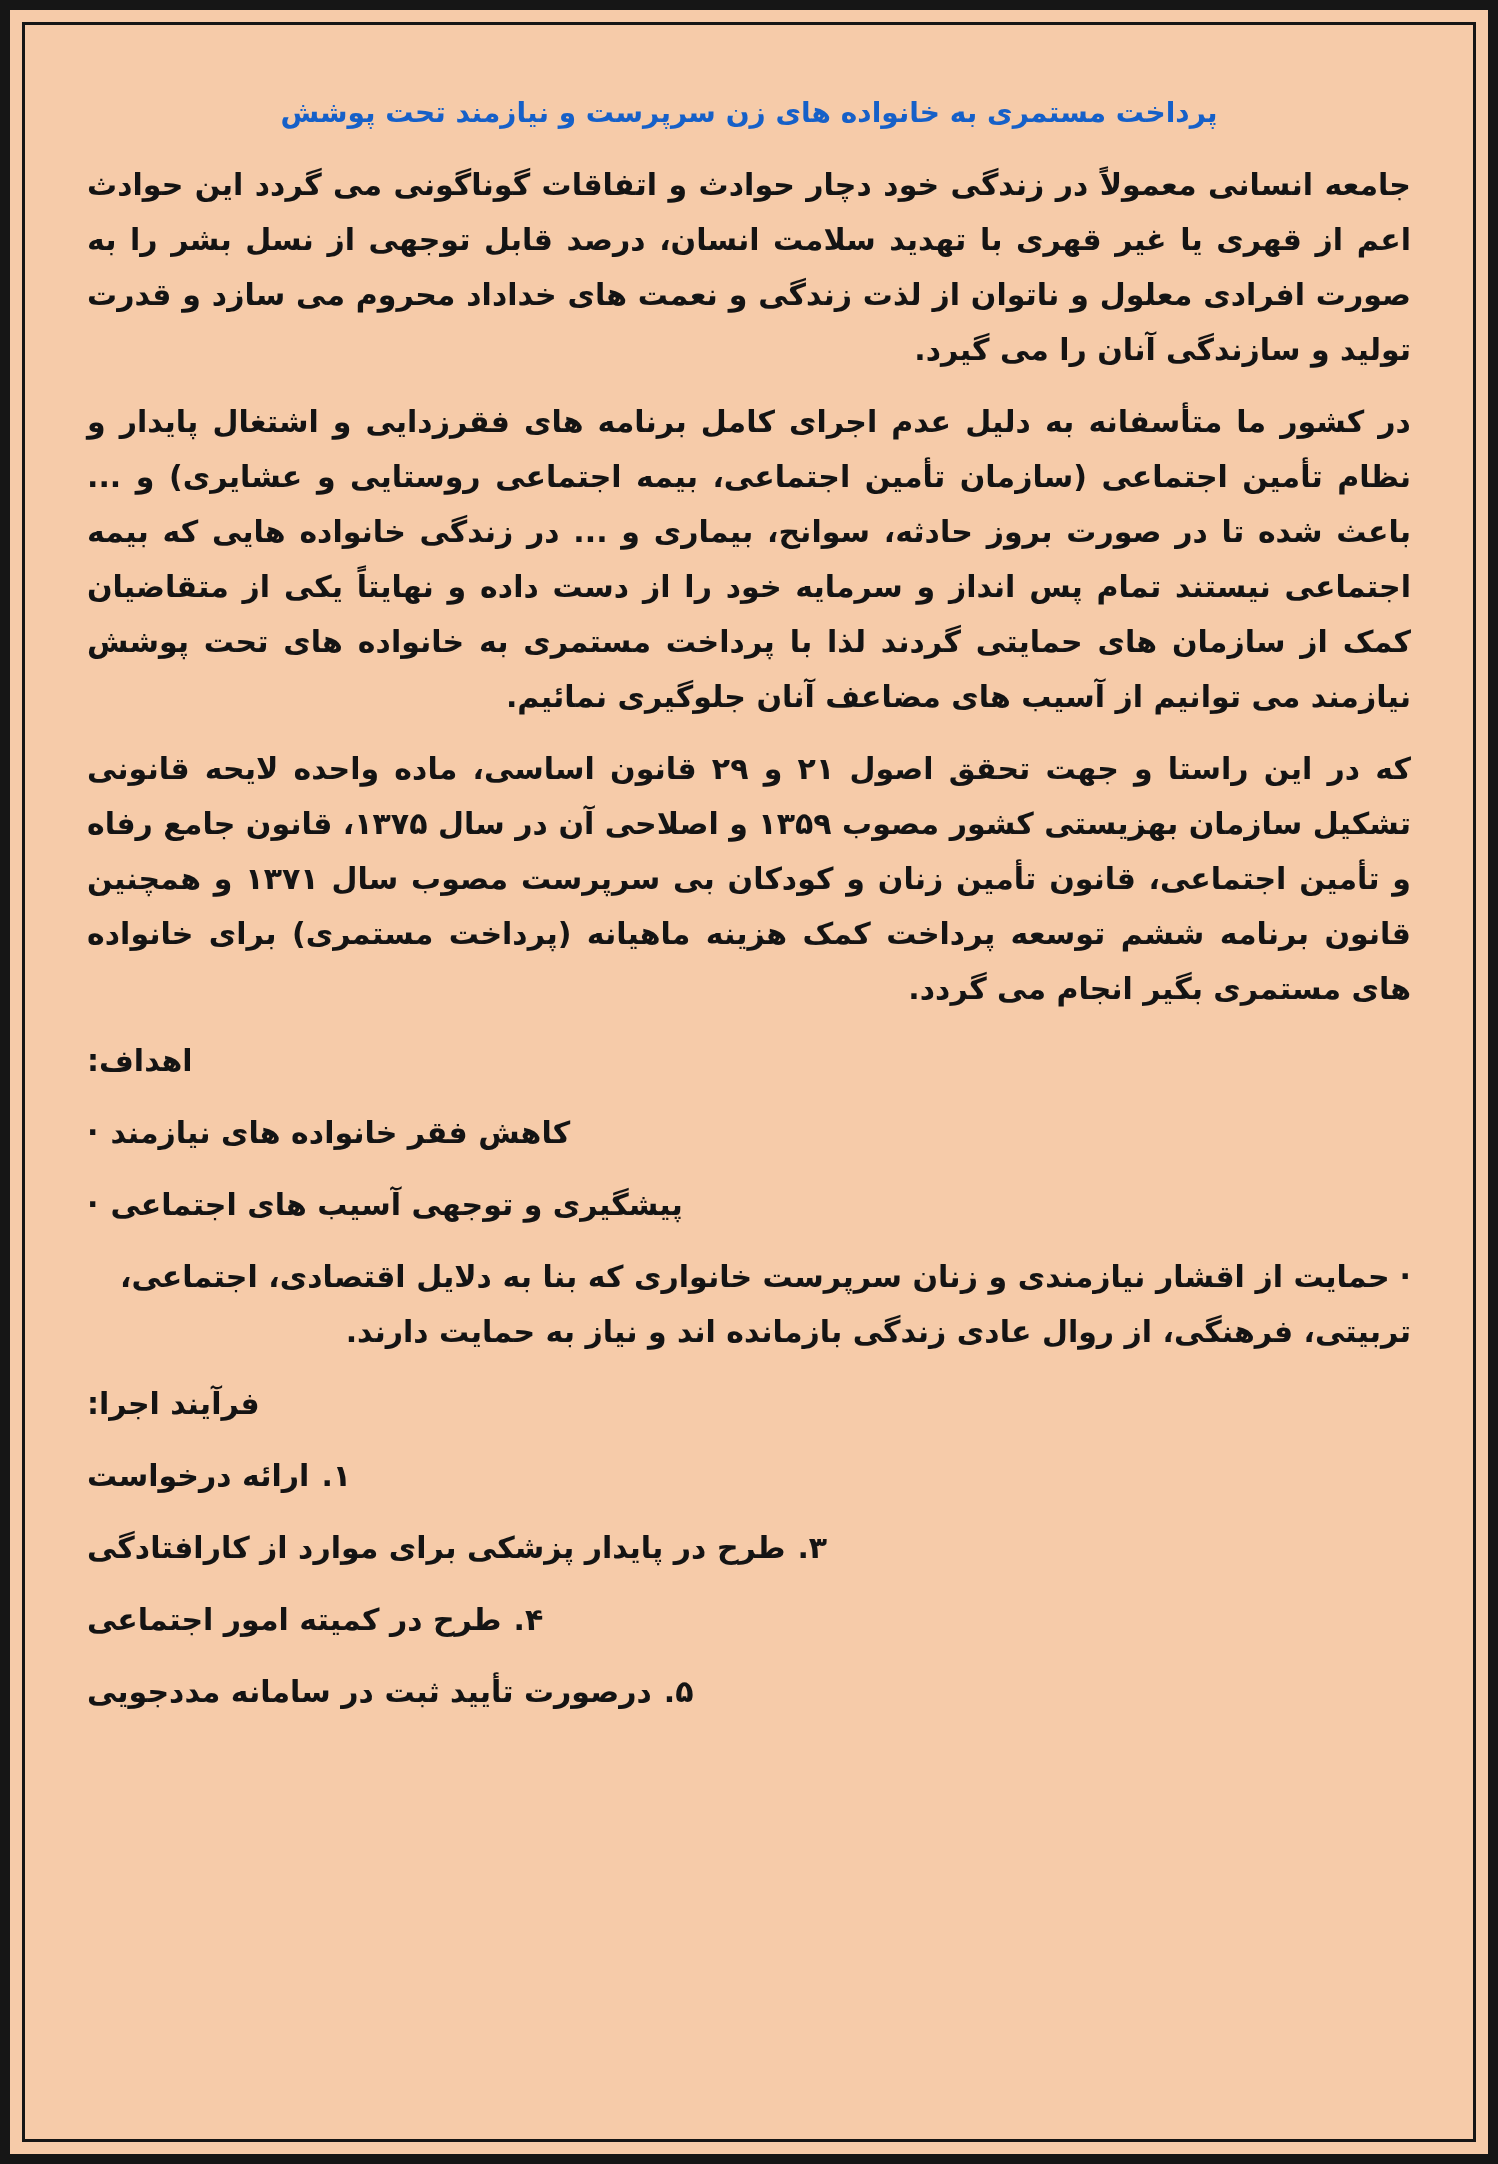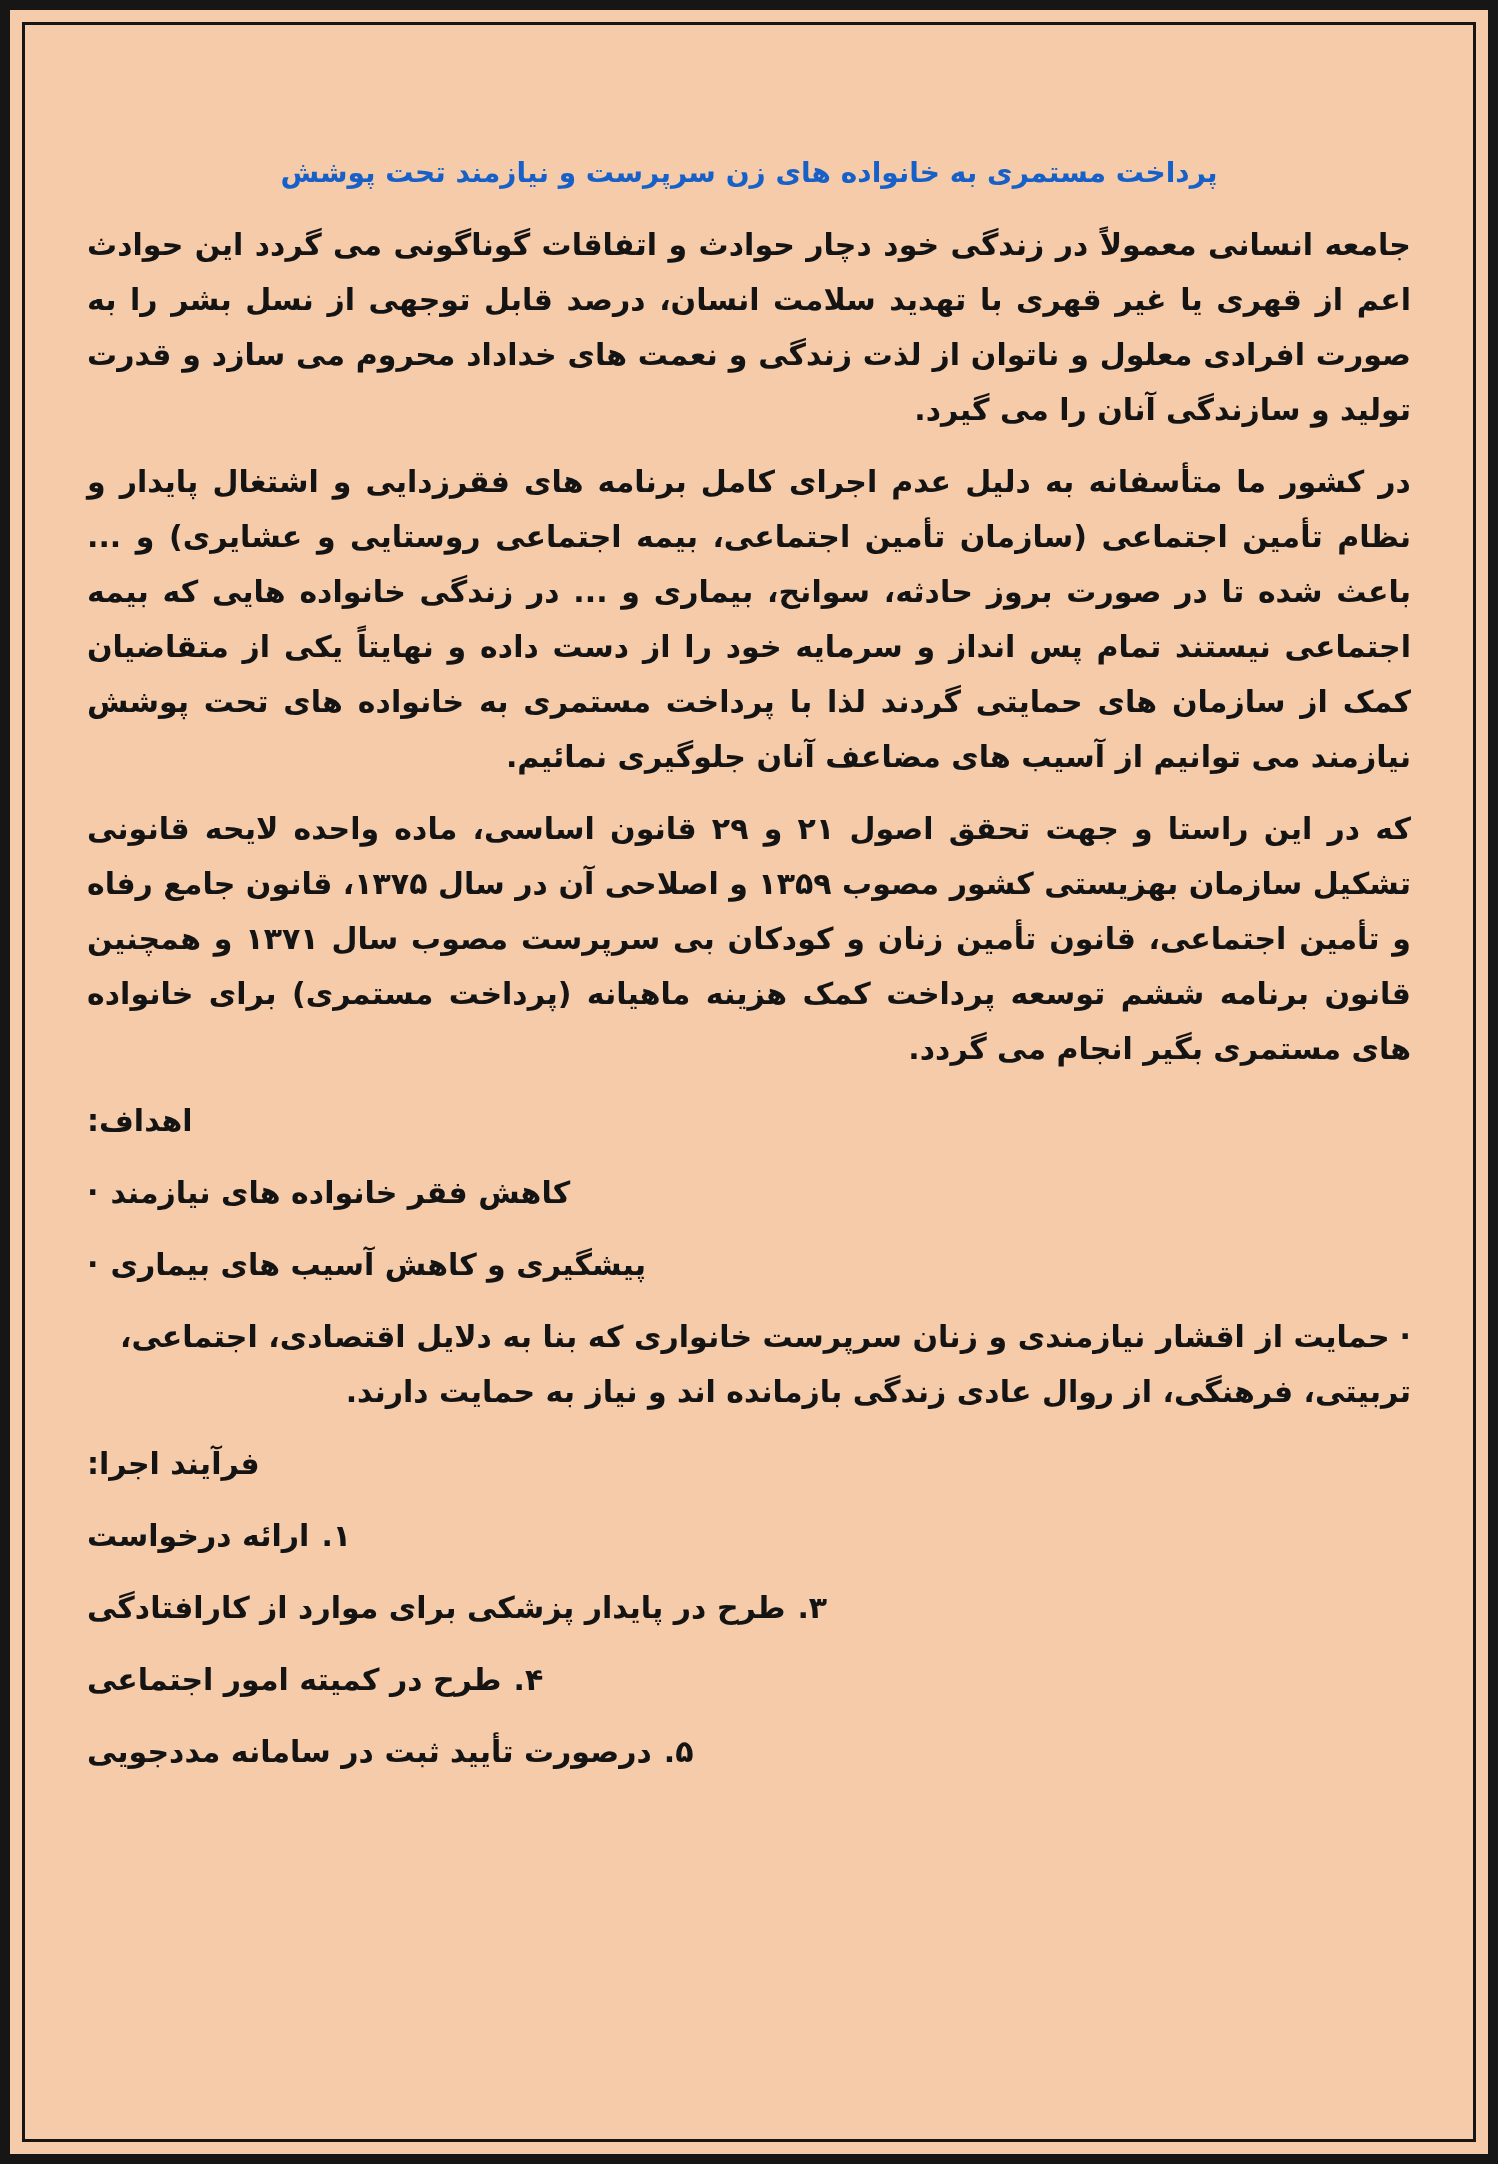--- a/index.html
+++ b/index.html
@@ -13,21 +13,21 @@
     box-sizing: border-box;
     background: var(--page_background, #f6cba9);
     border: 10px solid var(--border, #161616);
     padding: 12px;
   }
   .frame {
     box-sizing: border-box;
     width: 100%;
     height: 100%;
     border: 3px solid var(--border, #161616);
-    padding: 120px 62px 40px 62px;
+    padding: 60px 62px 40px 62px;
     overflow: hidden;
   }
   .doc {
     direction: rtl;
     text-align: right;
     color: var(--body_text, #141414);
     font-weight: bold;
     font-size: 30px;
     line-height: 55px;
   }
@@ -70,21 +70,21 @@
 
       <div class="block para">که در این راستا و جهت تحقق اصول ۲۱ و ۲۹ قانون اساسی، ماده واحده لایحه قانونی تشکیل سازمان بهزیستی کشور مصوب ۱۳۵۹ و اصلاحی آن در سال ۱۳۷۵، قانون جامع رفاه و تأمین اجتماعی، قانون تأمین زنان و کودکان بی سرپرست مصوب سال ۱۳۷۱ و همچنین قانون برنامه ششم توسعه پرداخت کمک هزینه ماهیانه (پرداخت مستمری) برای خانواده های مستمری بگیر انجام می گردد.</div>
 
       <div class="block heading">اهداف:</div>
 
       <div class="block bullet-short">
         <span class="txt">کاهش فقر خانواده های نیازمند</span><span class="dot">·</span>
       </div>
 
       <div class="block bullet-short">
-        <span class="txt">پیشگیری و کاهش آسیب های بیماری</span><span class="dot">·</span>
+        <span class="txt">پیشگیری و توجهی آسیب های اجتماعی</span><span class="dot">·</span>
       </div>
 
       <div class="block bullet-wrapped">
         <span class="dot">·</span><span class="txt">حمایت از اقشار نیازمندی و زنان سرپرست خانواری که بنا به دلایل اقتصادی، اجتماعی، تربیتی، فرهنگی، از روال عادی زندگی بازمانده اند و نیاز به حمایت دارند.</span>
       </div>
 
       <div class="block heading">فرآیند اجرا:</div>
 
       <div class="block heading step">
         <span class="num">۱.</span><span class="txt">ارائه درخواست</span>

